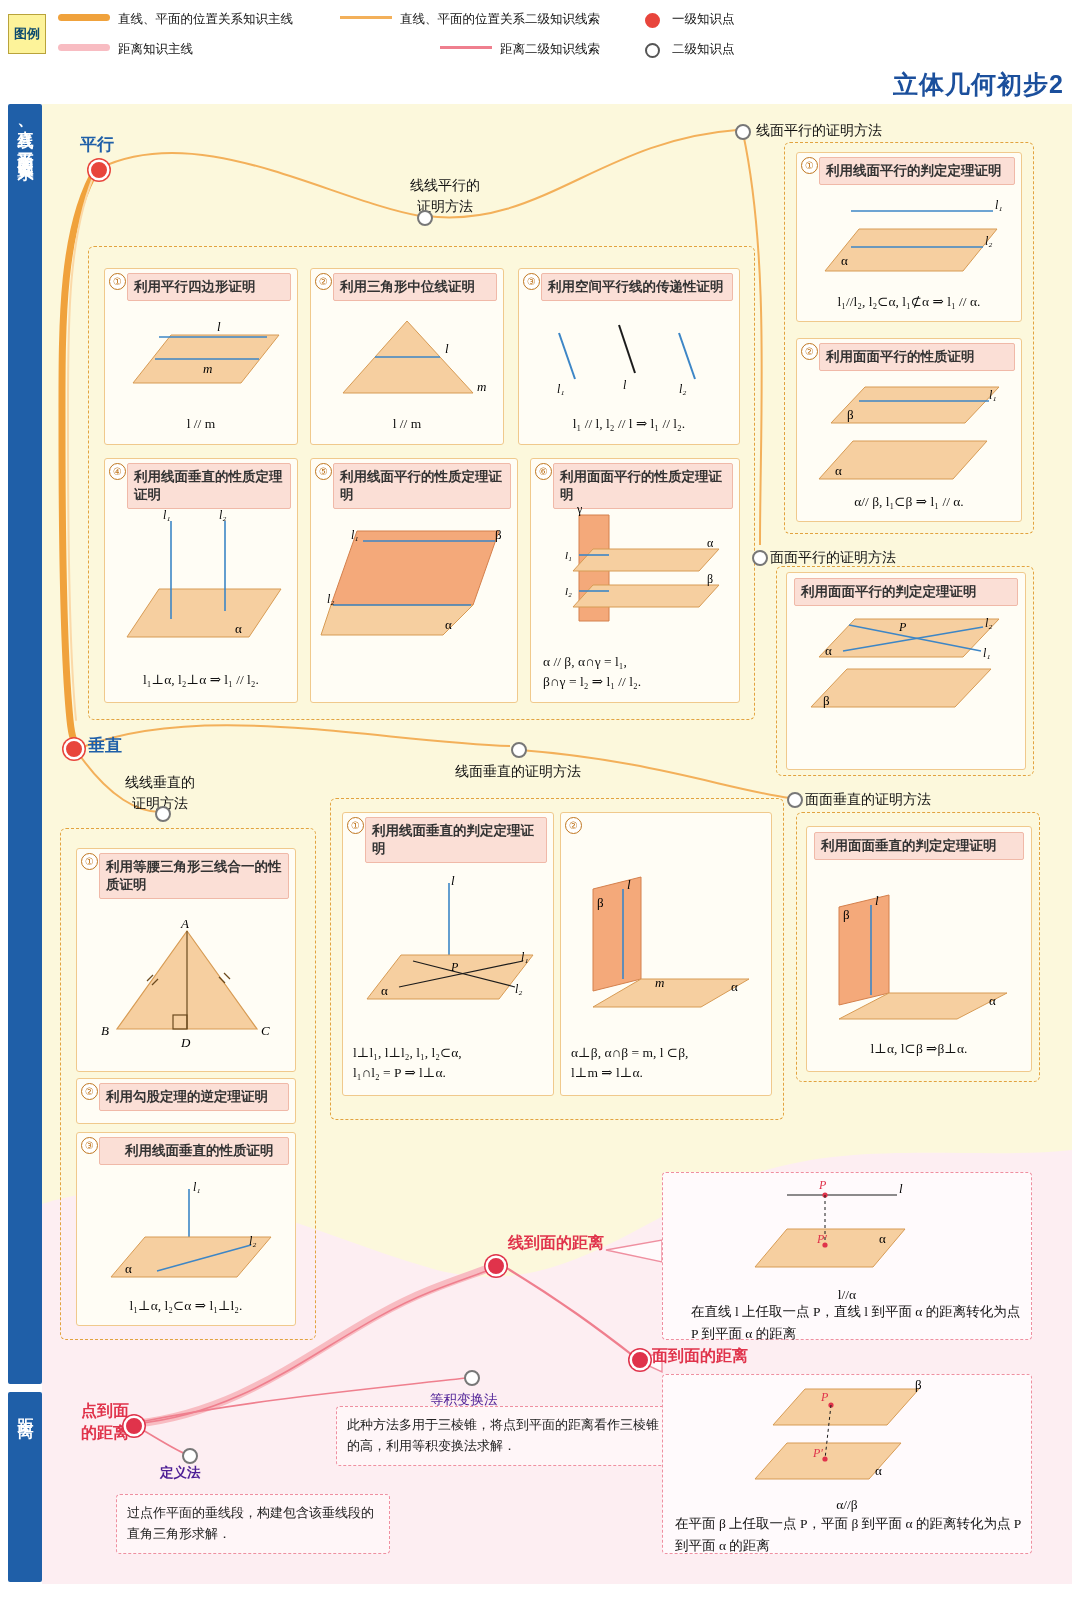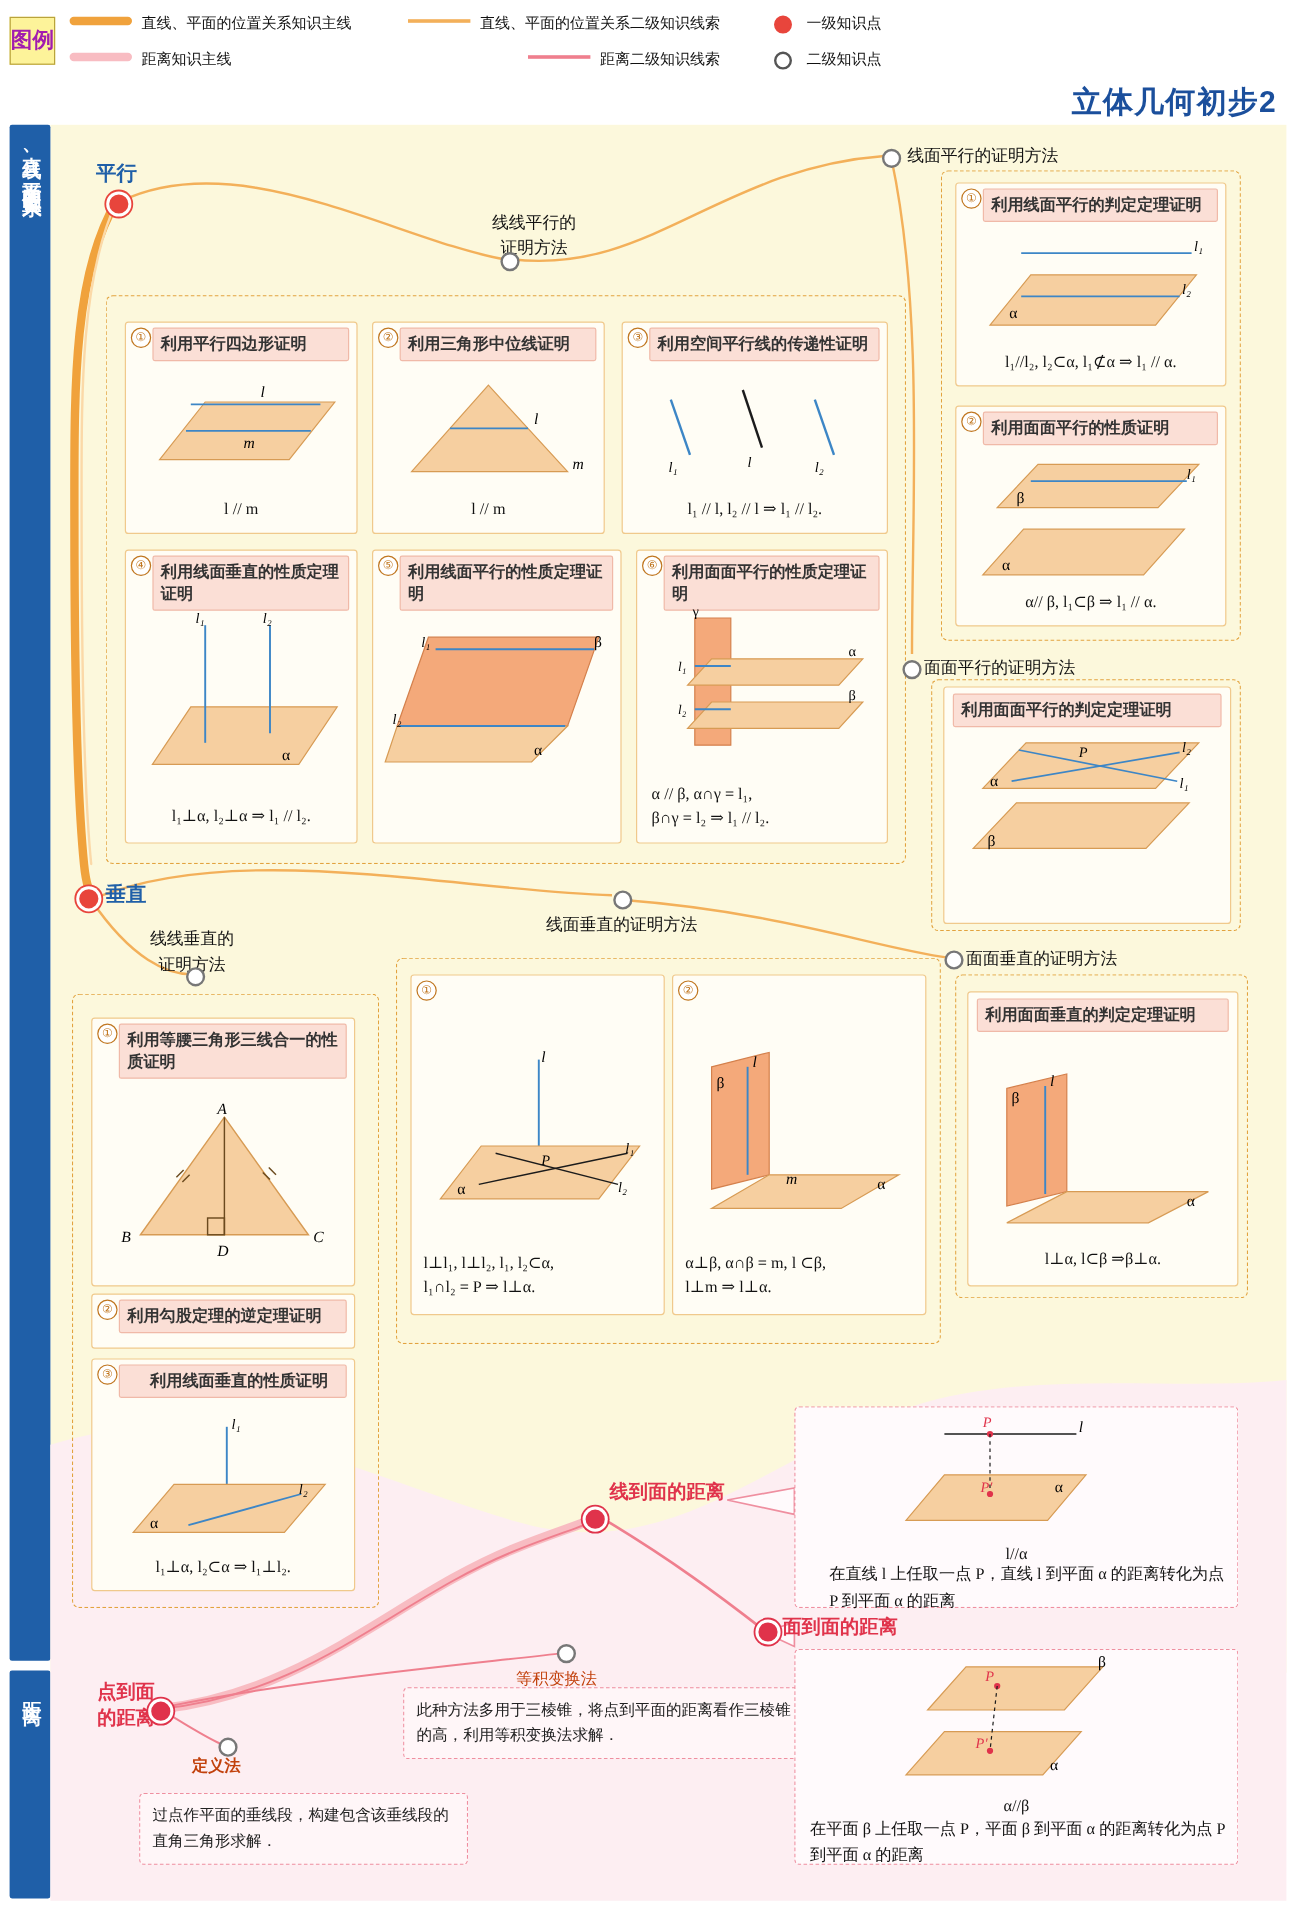--- a/index.html
+++ b/index.html
@@ -12,21 +12,21 @@
     overflow:hidden;
   }
   .abs{position:absolute;}
 
   
   #legend{left:0;top:0;width:1080px;height:66px;}
   .legend-box{
     position:absolute;left:8px;top:14px;width:36px;height:38px;
     background:#fdf39a;border:1px solid #b9a33b;
     display:flex;align-items:center;justify-content:center;
-    font-size:18px;line-height:1.1;text-align:center;color:#a21caf;font-weight:bold;
+    font-size:13px;line-height:1.1;text-align:center;color:#0c4a6e;font-weight:bold;
   }
   .legend-item{position:absolute;font-size:12.5px;color:#111;white-space:nowrap;}
   .swatch{position:absolute;}
   .sw-thick-orange{width:52px;height:7px;border-radius:4px;background:#f0a23c;}
   .sw-thin-orange{width:52px;height:3px;background:#f3b05a;}
   .sw-thick-pink{width:52px;height:7px;border-radius:4px;background:#f8bcc2;}
   .sw-thin-pink{width:52px;height:3px;background:#ef7f8e;}
   .dot-l1{width:11px;height:11px;border-radius:50%;background:#e8453c;border:2px solid #e8453c;box-shadow:0 0 0 2px #fff;}
   .dot-l2{width:11px;height:11px;border-radius:50%;background:#fff;border:2px solid #555;}
 
@@ -57,21 +57,21 @@
   .cardtitle{
     background:#fbdfd6;border:1px solid #f0b9a8;border-radius:2px;
     font-size:13.5px;font-weight:bold;color:#333;padding:4px 6px;line-height:1.35;
   }
   .num{
     position:absolute;width:15px;height:15px;border-radius:50%;
     border:1px solid #c0761f;color:#c0761f;font-size:10px;
     display:flex;align-items:center;justify-content:center;background:#fff;
   }
   .formula{font-family:"Liberation Serif","DejaVu Serif",serif;font-size:13.5px;color:#111;line-height:1.5;}
-  .label-node{font-size:13.5px;color:#c2410c;}
+  .label-node{font-size:13.5px;color:#4c1d95;}
   .node-title{font-size:14px;color:#111;}
   .big-node{font-size:17px;font-weight:bold;}
   .blue-node{color:#1f5fa8;}
   .pink-node{color:#e0334b;}
 
   .knot{
     position:absolute;width:12px;height:12px;border-radius:50%;
     background:#fff;border:2px solid #777;
   }
   .knot.red{background:#e8453c;border-color:#e8453c;box-shadow:0 0 0 2.5px #fff,0 0 0 4px #e8453c;}
@@ -367,20 +367,21 @@
     <text x="158" y="66" font-size="12" font-style="italic" font-family="serif">l₂</text>
     <text x="34" y="94" font-size="13" font-family="serif">α</text>
   </svg>
   <div class="formula" style="position:absolute;left:0;right:0;bottom:9px;text-align:center;">l₁⊥α, l₂⊂α ⇒ l₁⊥l₂.</div>
 </div>
 
 <div class="dashgroup" style="left:330px;top:798px;width:452px;height:320px;z-index:3"></div>
 
 <div class="card" style="left:342px;top:812px;width:210px;height:282px;z-index:4">
   <div class="num" style="left:4px;top:4px;">①</div>
+  <div class="cardtitle" style="margin:4px 6px 0 22px;">利用线面垂直的判定定理证明</div>
   <svg class="fig" style="left:12px;top:62px;" width="190" height="140">
     <line x1="94" y1="8" x2="94" y2="100" stroke="#3d86c6" stroke-width="1.6"></line>
     <polygon points="12,124 46,80 178,80 144,124" fill="#f6cfa0" stroke="#d79b54" stroke-width="1"></polygon>
     <line x1="44" y1="112" x2="168" y2="86" stroke="#1b1b1b" stroke-width="1.2"></line>
     <line x1="58" y1="86" x2="160" y2="112" stroke="#1b1b1b" stroke-width="1.2"></line>
     <text x="96" y="10" font-size="13" font-style="italic" font-family="serif">l</text>
     <text x="96" y="96" font-size="12" font-style="italic" font-family="serif">P</text>
     <text x="166" y="86" font-size="12" font-style="italic" font-family="serif">l₁</text>
     <text x="160" y="118" font-size="12" font-style="italic" font-family="serif">l₂</text>
     <text x="26" y="120" font-size="13" font-family="serif">α</text>

